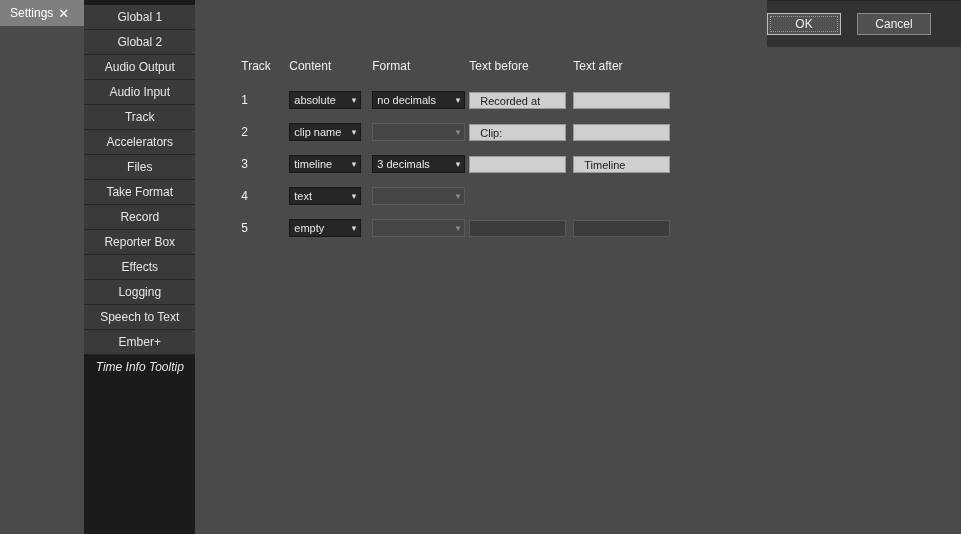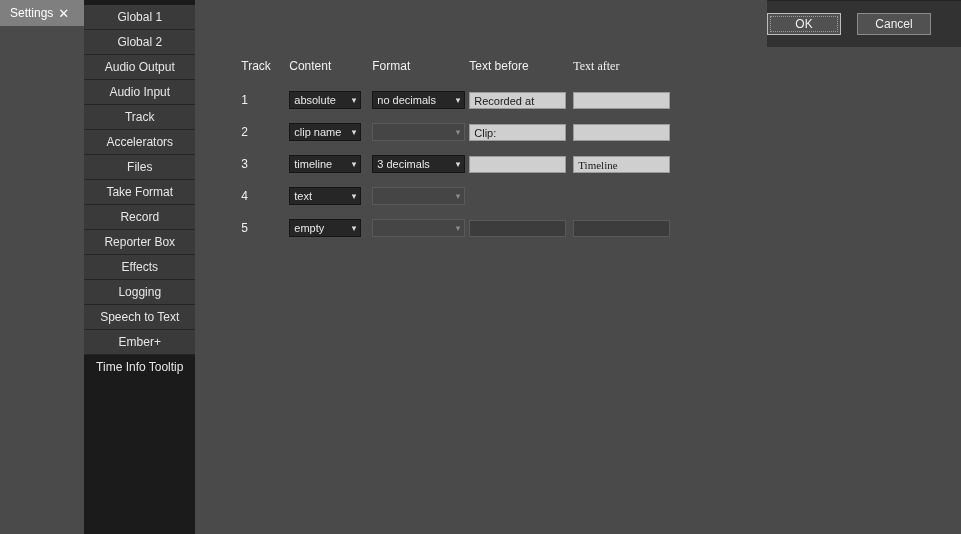--- a/index.html
+++ b/index.html
@@ -10,43 +10,43 @@
   .titlebar { height:26px; background:#7f7f7f; display:flex; align-items:center;
               color:#ffffff; font-size:12px; padding:0 10px; flex:0 0 auto; }
   .titlebar .title { flex:1; }
   .close-btn { color:#ffffff; font-size:13px; padding:0 5px; cursor:default; }
 
   .body { flex:1; display:flex; min-height:0; }
 
   .sidebar { width:111px; background:#1b1b1b; flex:0 0 auto; padding-top:5px; }
   .side-item { height:25px; background:#3a3a3a; border-bottom:1px solid #252525;
                color:#e6e6e6; font-size:12px; display:flex; align-items:center; justify-content:center; }
-  .side-item.selected { background:#1b1b1b; border-bottom-color:#1b1b1b; }
+  .side-item.selected { background:#1b1b1b; border-bottom-color:#1b1b1b;font-style:italic; }
 
   .main { flex:1; padding-top:56px; }
   .hdr-row, .row { display:flex; align-items:center; }
   .hdr-row { height:20px; color:#f0f0f0; font-size:12px; margin-bottom:8px; }
   .row { height:32px; }
   .c-line   { margin-left:46px; width:48px; font-size:12px; color:#f0f0f0; }
   .c-content{ width:83px; }
   .c-format { width:97px; }
   .c-before { width:104px; }
-  .c-after  { width:104px;font-family:Liberation Serif, serif; }
+  .c-after  { width:104px; }
   .c-span   { width:208px; }
 
   .dd { width:72px; height:18px; background:#262626; border:1px solid #161616;
         color:#e8e8e8; font-size:11px; display:flex; align-items:center; padding:0 4px; cursor:default; }
   .dd .lbl { flex:1; overflow:hidden; white-space:nowrap; }
   .dd .arrow { font-size:9px; color:#dddddd; line-height:1; }
   .dd.fmt { width:93px; }
   .dd.disabled { background:#454545; border-color:#5a5a5a; color:#9a9a9a; }
   .dd.disabled .arrow { color:#8a8a8a; }
 
   .ti { width:97px; height:17px; background:#cfcfcf; border:1px solid #9a9a9a;
-        color:#1b1b1b; font-size:11px; padding:0 4px; font-family:inherit; }
+        color:#1b1b1b; font-size:11px; padding:0 10px; font-family:inherit; }
   .ti.disabled { background:#3c3c3c; border-color:#585858; color:#9a9a9a; }
   .ti.span { width:202px; }
 
   .footer { height:47px; background:#323232; border-top:1px solid #242424;
             display:flex; align-items:center; justify-content:flex-end; gap:16px;
             padding-right:30px; flex:0 0 auto; }
   .btn { width:74px; height:22px; background:#515151; color:#eeeeee; font-size:12px;
          border:1px solid #8a8a8a; display:flex; align-items:center; justify-content:center; cursor:default; }
   .btn.ok { border-color:#bdbdbd; outline:1px dotted #999999; outline-offset:-4px; }
 </style>

